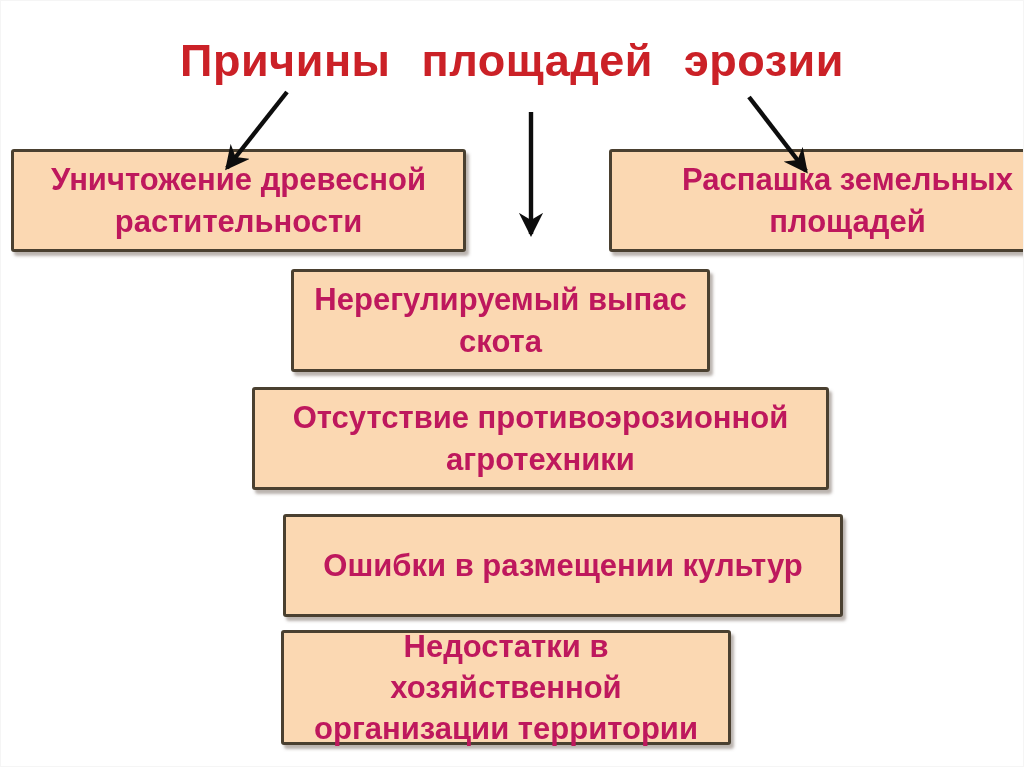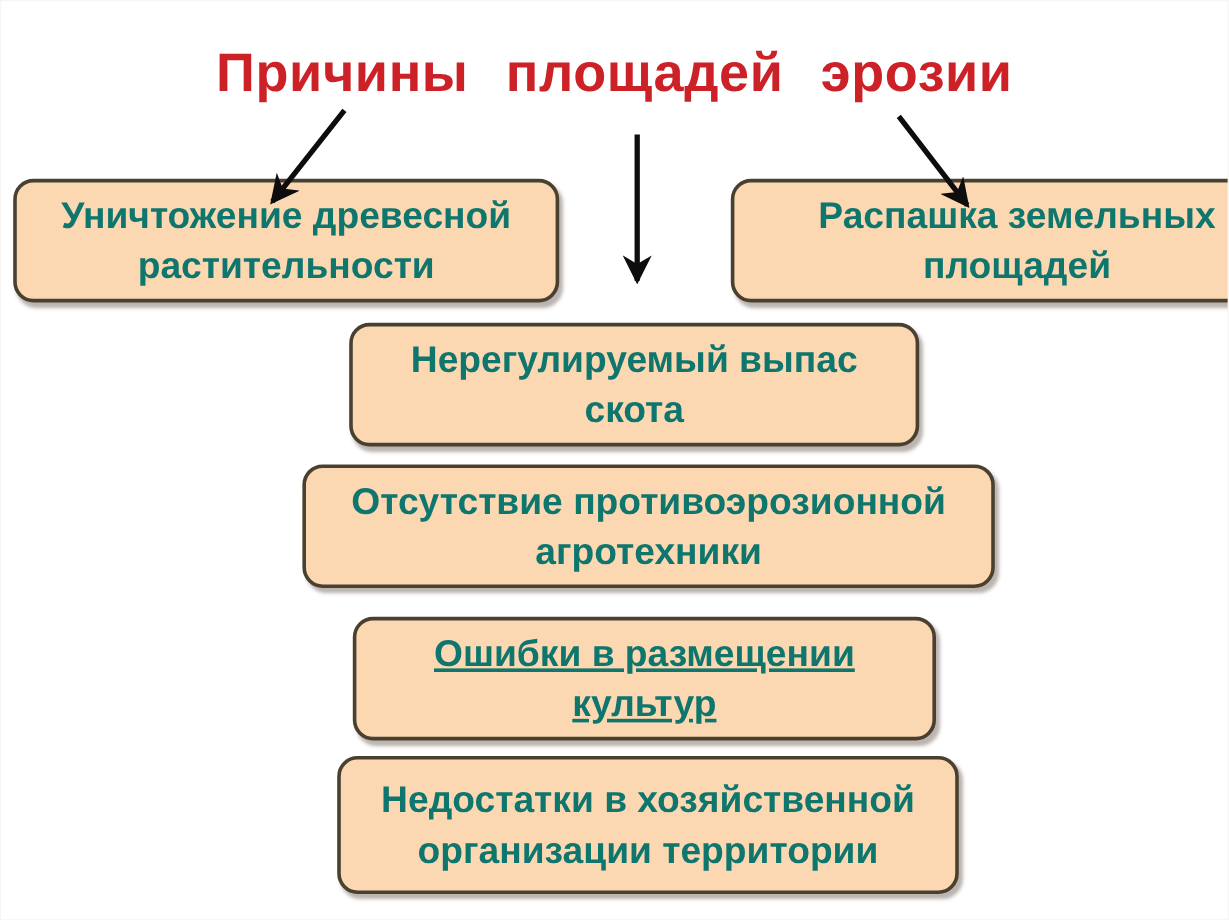--- a/index.html
+++ b/index.html
@@ -23,38 +23,38 @@
     font-weight: bold;
     letter-spacing: 0.5px;
     word-spacing: 18px;
     color: #cb2127;
   }
   .cause-box {
     position: absolute;
     box-sizing: border-box;
     background: #fbd8b2;
     border: 3px solid #4a4030;
-    border-radius: 17px;
+    border-radius: 3px;
     box-shadow: 3px 4px 3px rgba(120, 105, 95, 0.5);
     display: flex;
     align-items: center;
     justify-content: center;
     text-align: center;
-    color: #0f766e;
+    color: #be185d;
     font-size: 31px;
     font-weight: bold;
     line-height: 1.33;
     padding: 4px 14px;
   }
   .box-left   { left: 10px;  top: 148px; width: 455px; height: 103px; }
   .box-right  { left: 608px; top: 148px; width: 477px; height: 103px; }
-  .box-center { left: 290px; top: 268px; width: 475px; height: 103px; }
+  .box-center { left: 290px; top: 268px; width: 419px; height: 103px; }
   .box-agro   { left: 251px; top: 386px; width: 577px; height: 103px; }
-  .box-crops  { left: 293px; top: 513px; width: 486px; height: 103px; text-decoration: underline; }
-  .box-org    { left: 280px; top: 629px; width: 518px; height: 115px; }
+  .box-crops  { left: 282px; top: 513px; width: 560px; height: 103px; }
+  .box-org    { left: 280px; top: 629px; width: 450px; height: 115px; }
   .arrows-layer {
     position: absolute;
     left: 0; top: 0;
     width: 1024px; height: 767px;
     pointer-events: none;
     z-index: 10;
   }
 </style>
 </head>
 <body>

